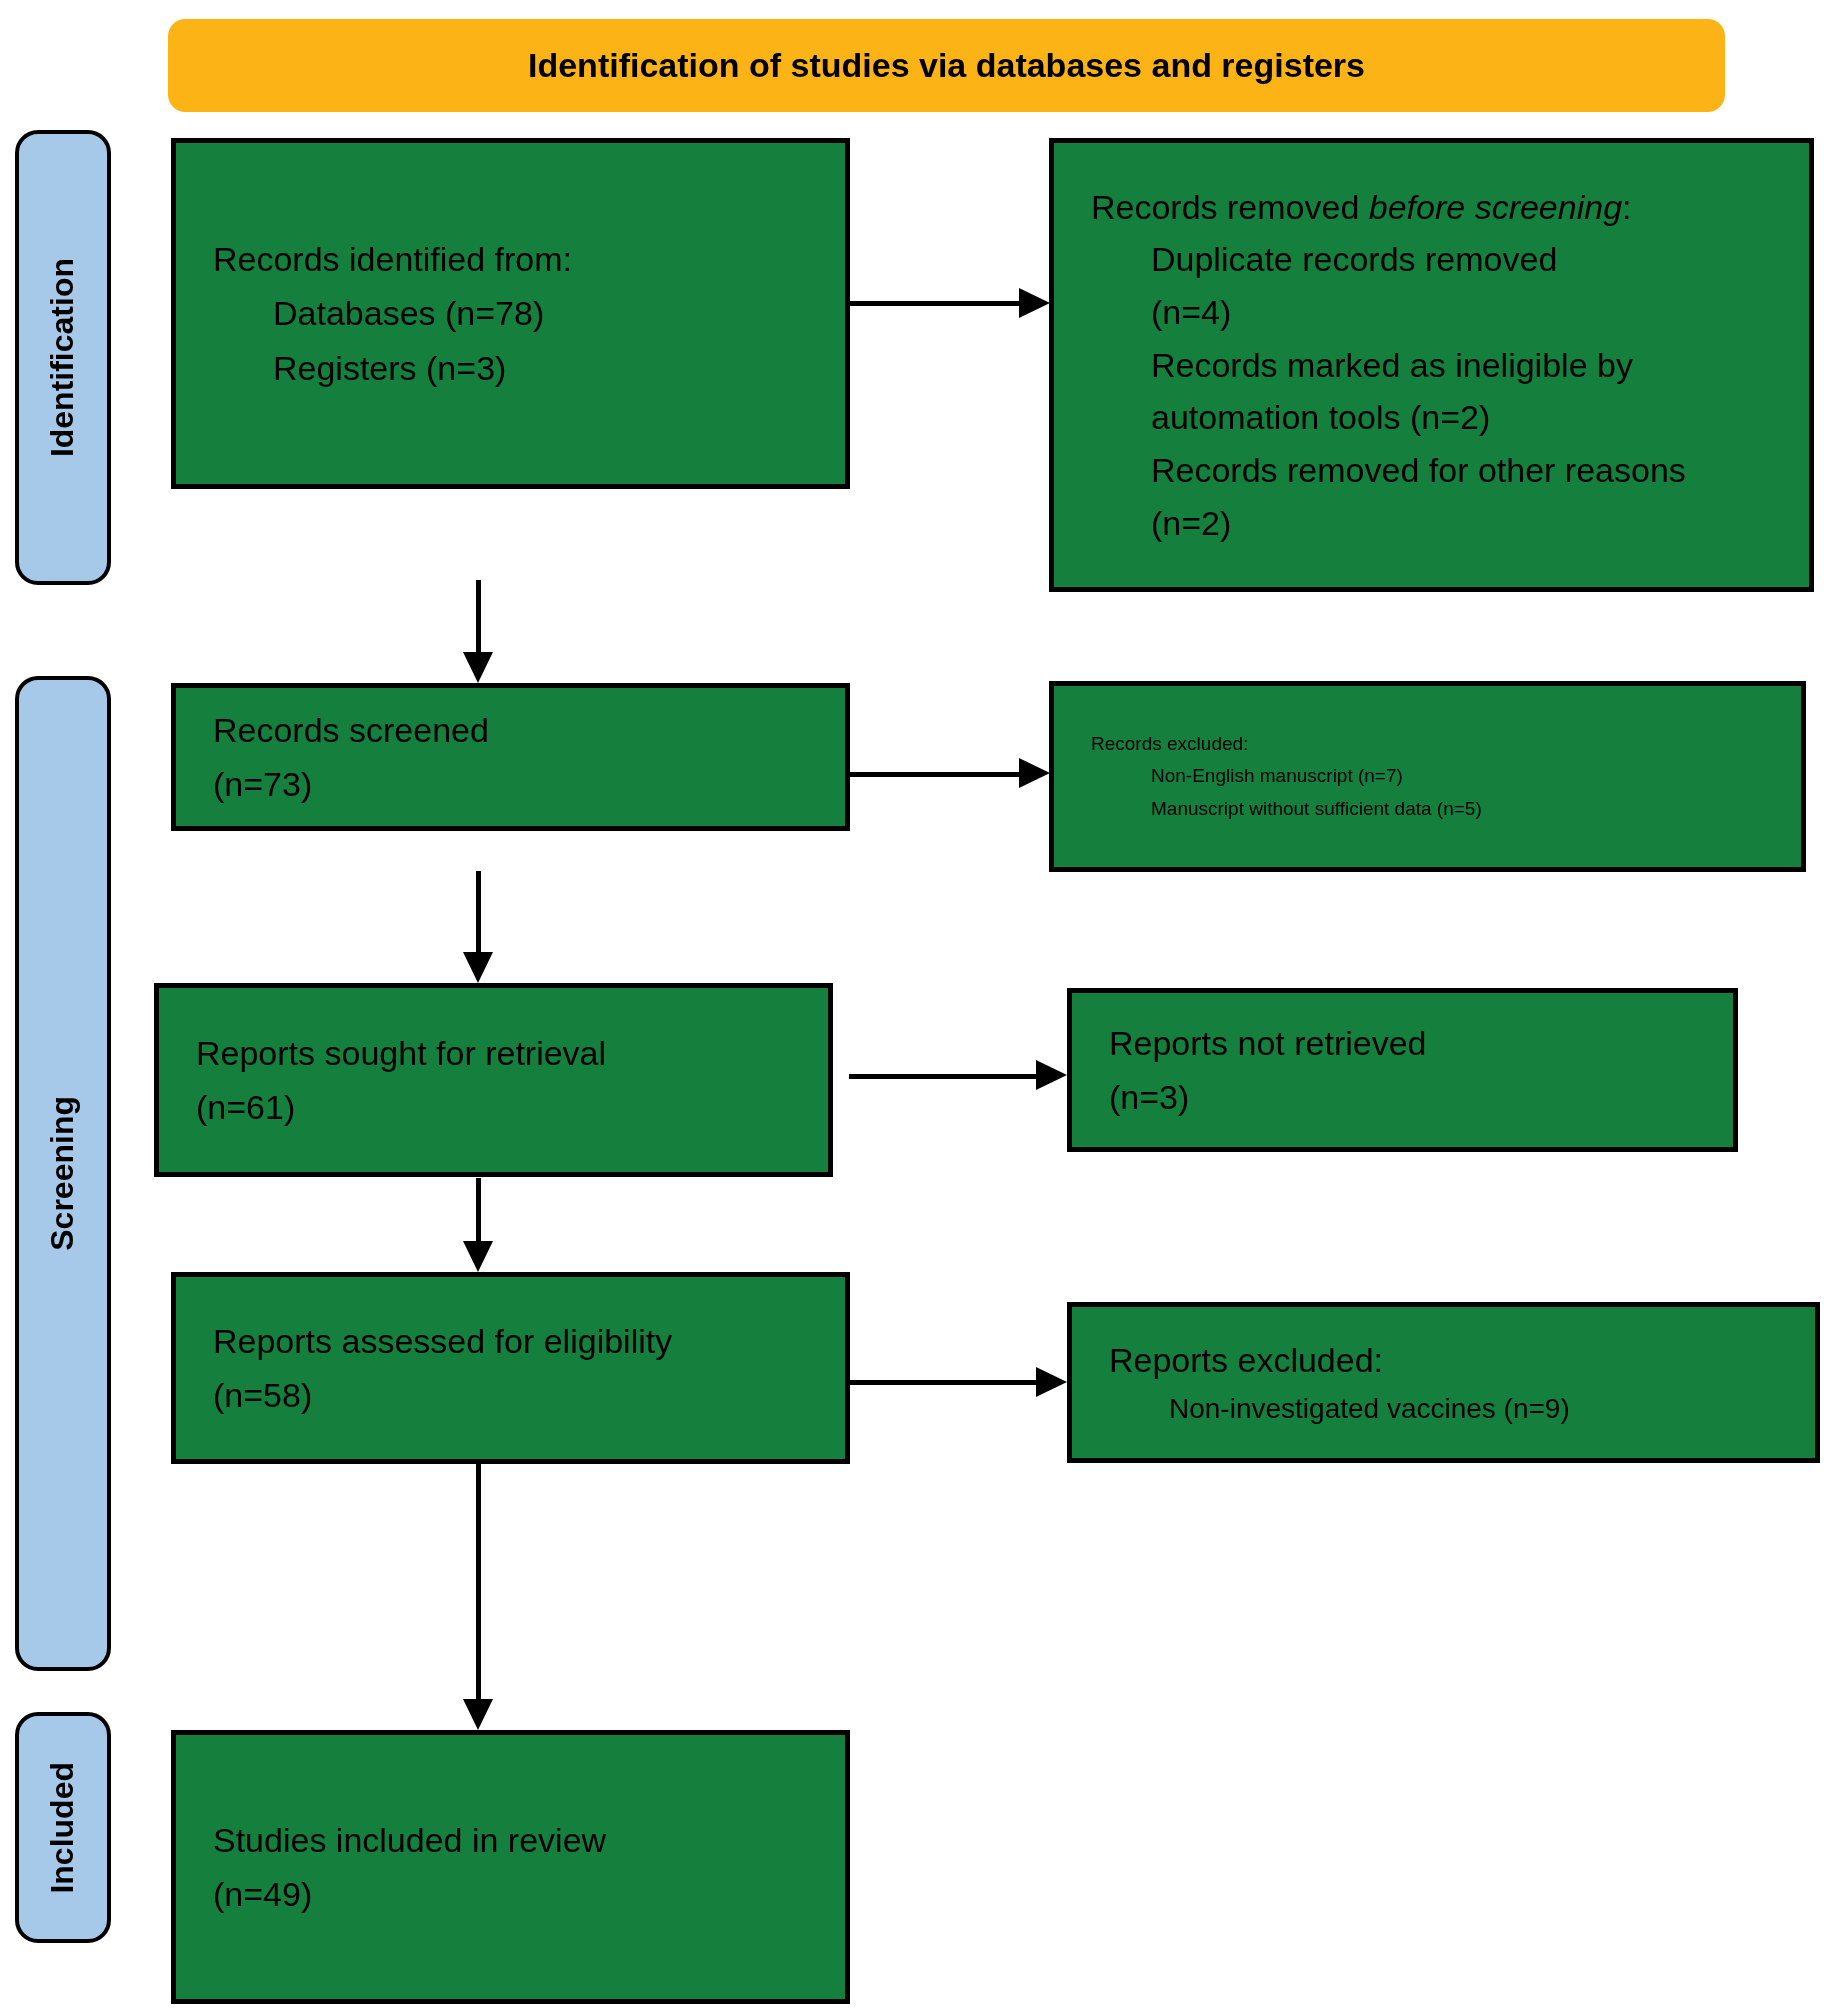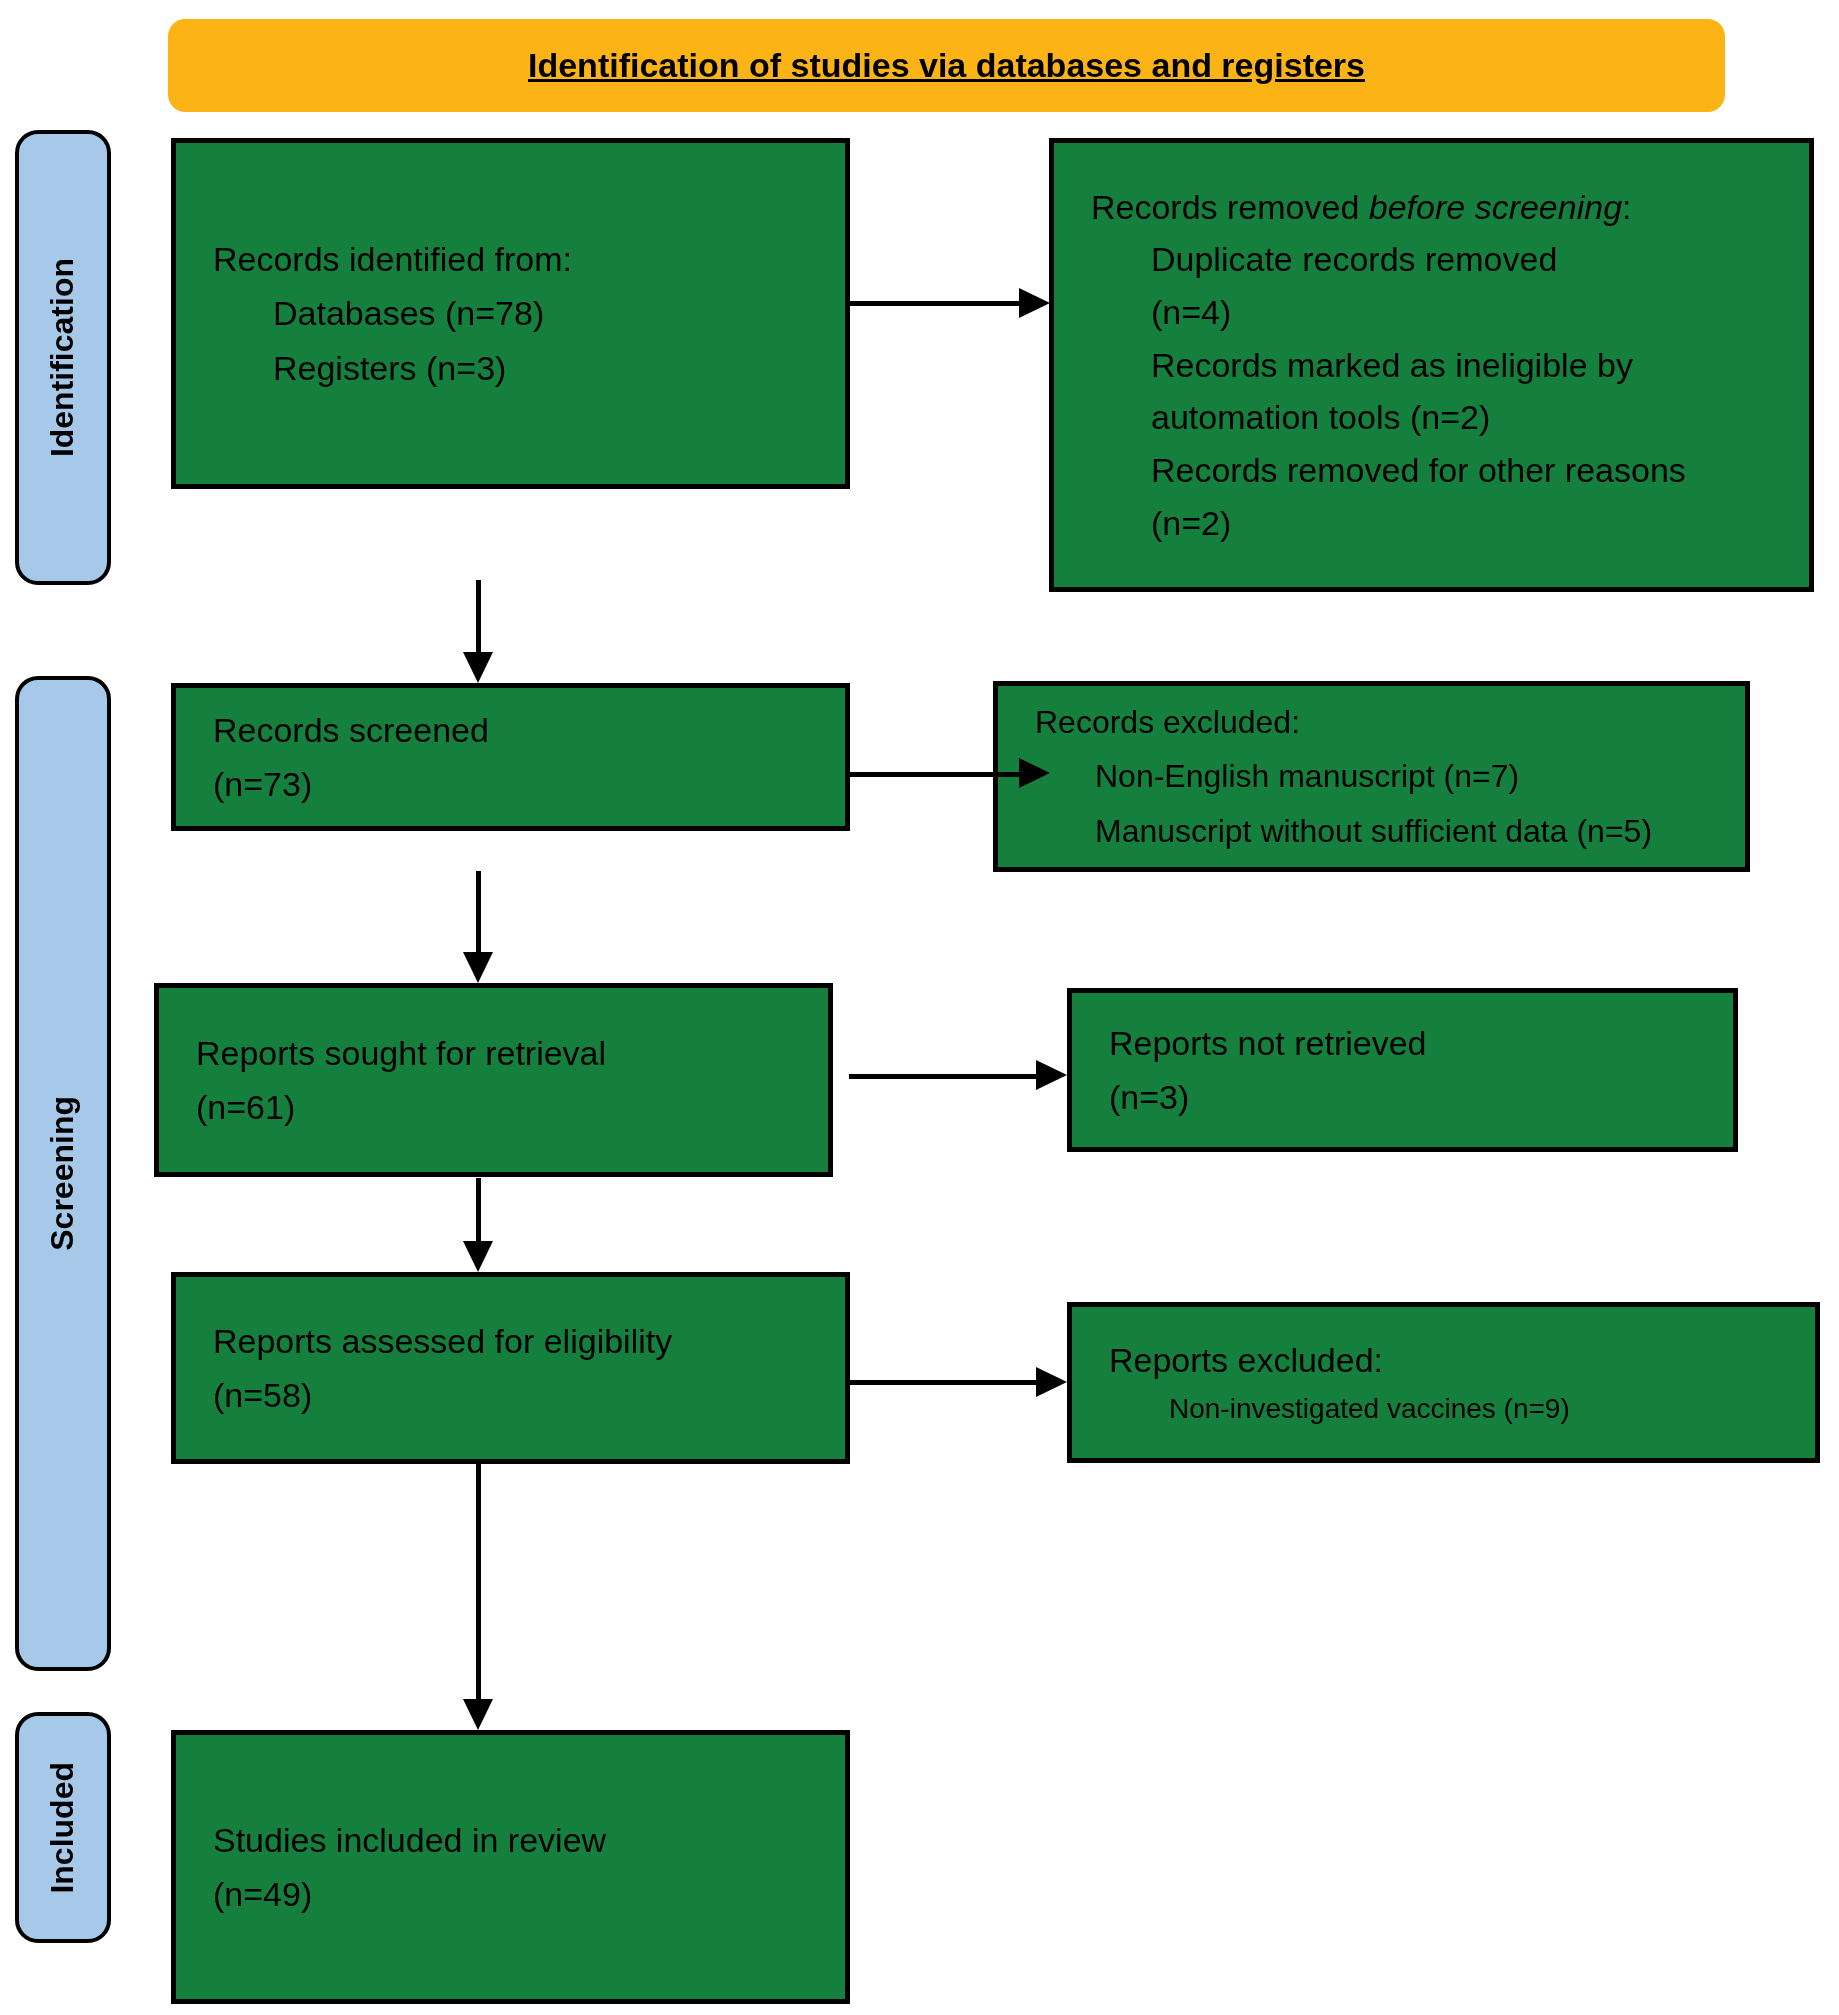--- a/index.html
+++ b/index.html
@@ -8,21 +8,21 @@
     width:1839px;height:2015px;
     background:#ffffff;
     font-family:"Liberation Sans", sans-serif;
     color:#000;
   }
   
   .banner{
     position:absolute;left:168px;top:19px;width:1557px;height:93px;
     background:#FBB315;border-radius:17.4px;
     display:flex;align-items:center;justify-content:center;
-    font-weight:bold;font-size:34px;text-decoration:underline;
+    font-weight:bold;font-size:34px;
   }
   
   .side{
     position:absolute;left:14.8px;width:96px;
     background:#A7C9E9;border:4.7px solid #000;border-radius:23px;
     box-sizing:border-box;
     display:flex;align-items:center;justify-content:center;
     font-weight:bold;font-size:32px;
   }
   .side.id{top:130px;height:455px}
@@ -32,21 +32,21 @@
   
   .box{
     position:absolute;background:#15803d;border:5.4px solid #000;box-sizing:border-box;
     display:flex;flex-direction:column;justify-content:center;
     font-size:34px;line-height:1.6;
   }
   .box .indent{margin-left:60px}
   .l1{left:171px;top:138px;width:679px;height:351px;padding-left:37px}
   .r1{left:1049px;top:138px;width:765px;height:454px;padding-left:37px;line-height:1.55}
   .l2{left:171px;top:683px;width:679px;height:148px;padding-left:37px}
-  .r2{left:993px;top:681px;width:757px;height:191px;padding-left:37px;font-size:32px;line-height:1.7}
+  .r2{left:1049px;top:681px;width:757px;height:191px;padding-left:37px;font-size:19px;line-height:1.7}
   .l3{left:154px;top:983px;width:679px;height:194px;padding-left:37px}
   .r3{left:1067px;top:988px;width:671px;height:164px;padding-left:37px}
   .l4{left:171px;top:1272px;width:679px;height:192px;padding-left:37px}
   .r4{left:1067px;top:1302px;width:753px;height:161px;padding-left:37px}
   .r4 .indent{font-size:28px}
   .l5{left:171px;top:1730px;width:679px;height:274px;padding-left:37px}
   .it{font-style:italic}
   
   .hline,.vline{position:absolute;background:#000}
   .head-r{position:absolute;width:0;height:0;

